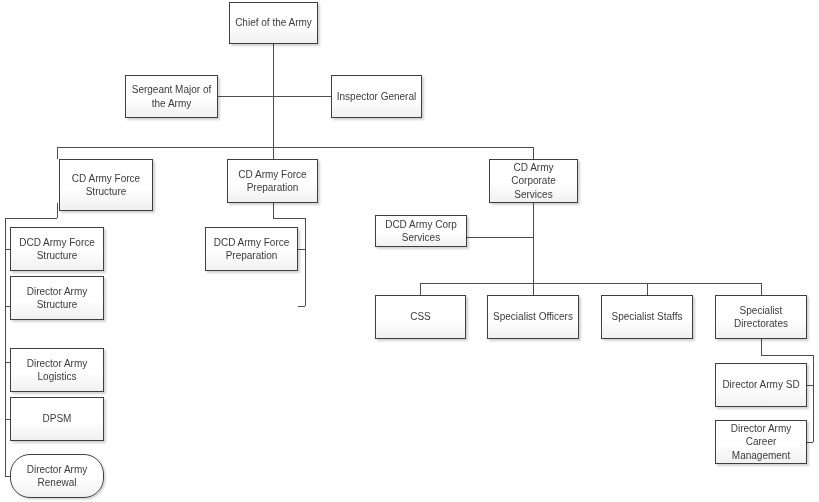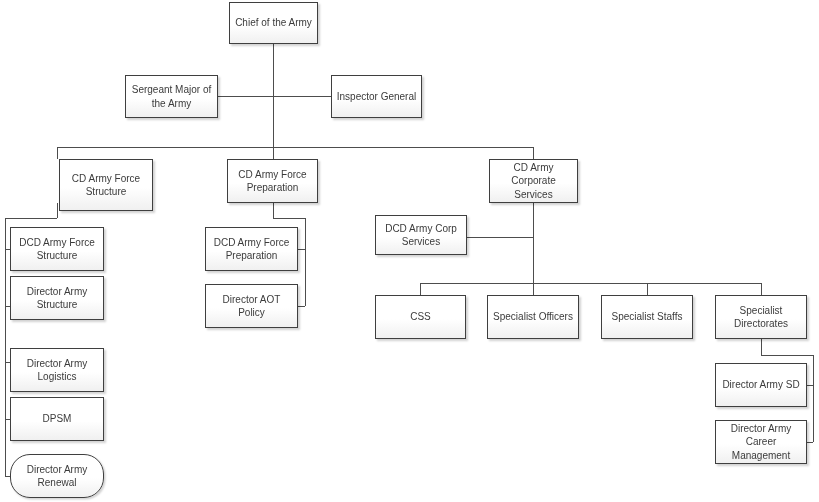--- a/index.html
+++ b/index.html
@@ -113,25 +113,22 @@
   <div class="node" style="left:10px;  top:397px; width:94px; height:44px;">
     <span class="lbl">DPSM</span>
   </div>
   <div class="node" style="left:10px;  top:454px; width:94px; height:44px;border-radius:20px;">
     <span class="lbl">Director Army Renewal</span>
   </div>
 
   <div class="node" style="left:205px; top:227px; width:93px; height:44px;">
     <span class="lbl">DCD Army Force Preparation</span>
   </div>
-  <div class="node" style="left:205px; top:284px; width:93px; height:44px;">
-    <span class="lbl">Director AOT Policy</span>
-  </div>
 
-  <div class="node" style="left:375px; top:215px; width:92px; height:40px;">
+  <div class="node" style="left:375px; top:215px; width:92px; height:32px;">
     <span class="lbl">DCD Army Corp Services</span>
   </div>
 
   <div class="node" style="left:375px; top:295px; width:91px; height:44px;">
     <span class="lbl">CSS</span>
   </div>
   <div class="node" style="left:487px; top:295px; width:92px; height:44px;">
     <span class="lbl">Specialist Officers</span>
   </div>
   <div class="node" style="left:601px; top:295px; width:92px; height:44px;">

